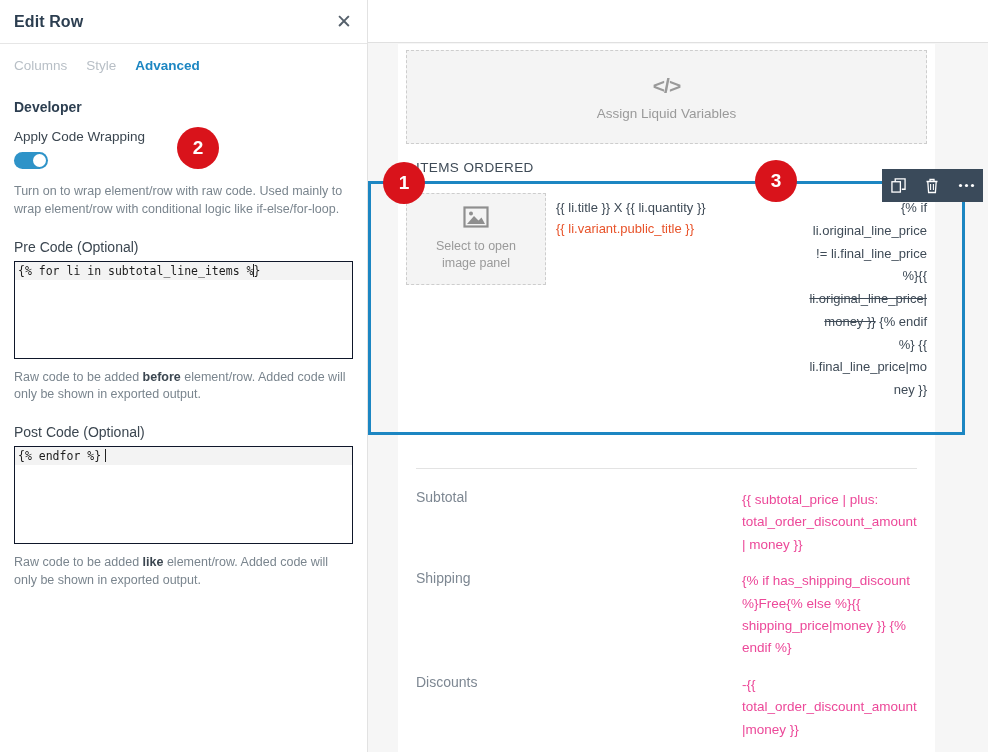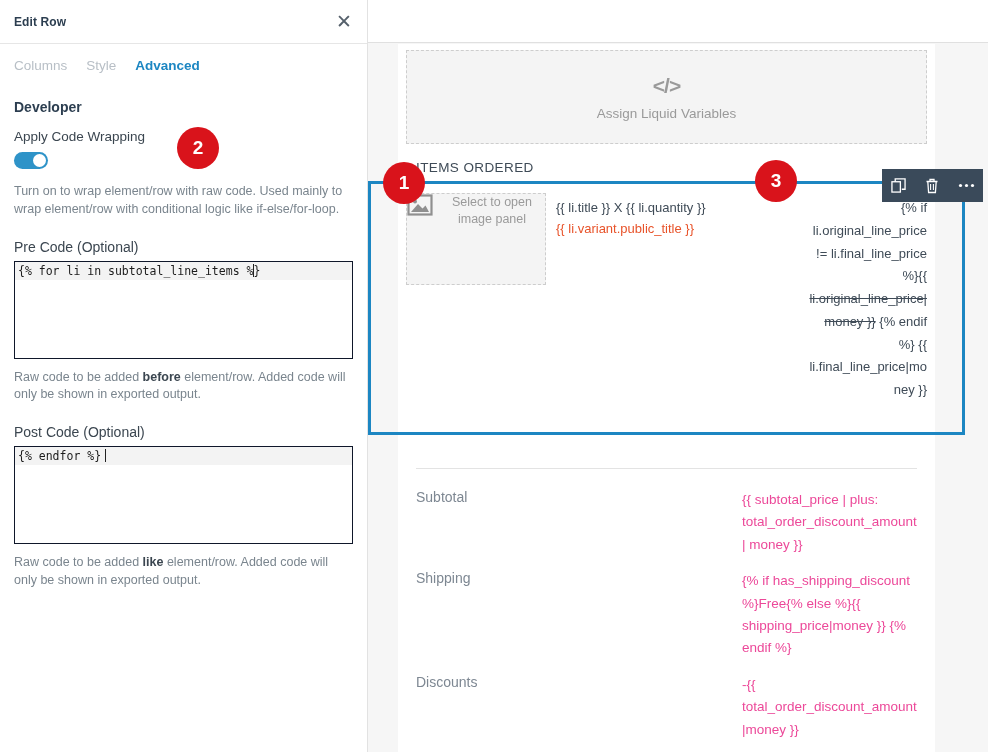--- a/index.html
+++ b/index.html
@@ -20,21 +20,21 @@
     overflow: hidden;
   }
   .panel-header {
     position: relative;
     height: 44px;
     border-bottom: 1px solid #e6e6e6;
     display: flex; align-items: center;
     padding: 0 14px;
   }
   .panel-title {
-    font-size: 12px; font-weight: bold; color: #2c3e50;
+    font-size: 16px; font-weight: bold; color: #2c3e50;
     letter-spacing: .1px;
   }
   .close-btn {
     position: absolute; right: 12px; top: 50%;
     transform: translateY(-50%);
     width: 22px; height: 22px;
     display: flex; align-items: center; justify-content: center;
     color: #55606b; font-size: 19px; line-height: 1;
     cursor: pointer;
   }
@@ -152,22 +152,22 @@
     position: absolute; left: 0; top: 141px;
     width: 537px; height: 246px;
     display: flex;
     padding: 8px 8px 0 8px;
     gap: 10px;
   }
   .img-placeholder {
     width: 140px; height: 92px;
     border: 1px dashed #cdcdcd;
     background: #f4f4f4;
-    display: flex; flex-direction: row;
-    justify-content: center;
+    display: flex; flex-direction: column;
+    align-items: center; justify-content: center;
     gap: 6px; cursor: pointer; flex: none;
   }
   .img-placeholder .pic-icon { display: block; }
   .img-placeholder .ph-text {
     font-size: 12.5px; color: #9a9a9a;
     text-align: center; line-height: 1.35;
     max-width: 110px;
   }
   .item-title {
     flex: 1 1 auto;

